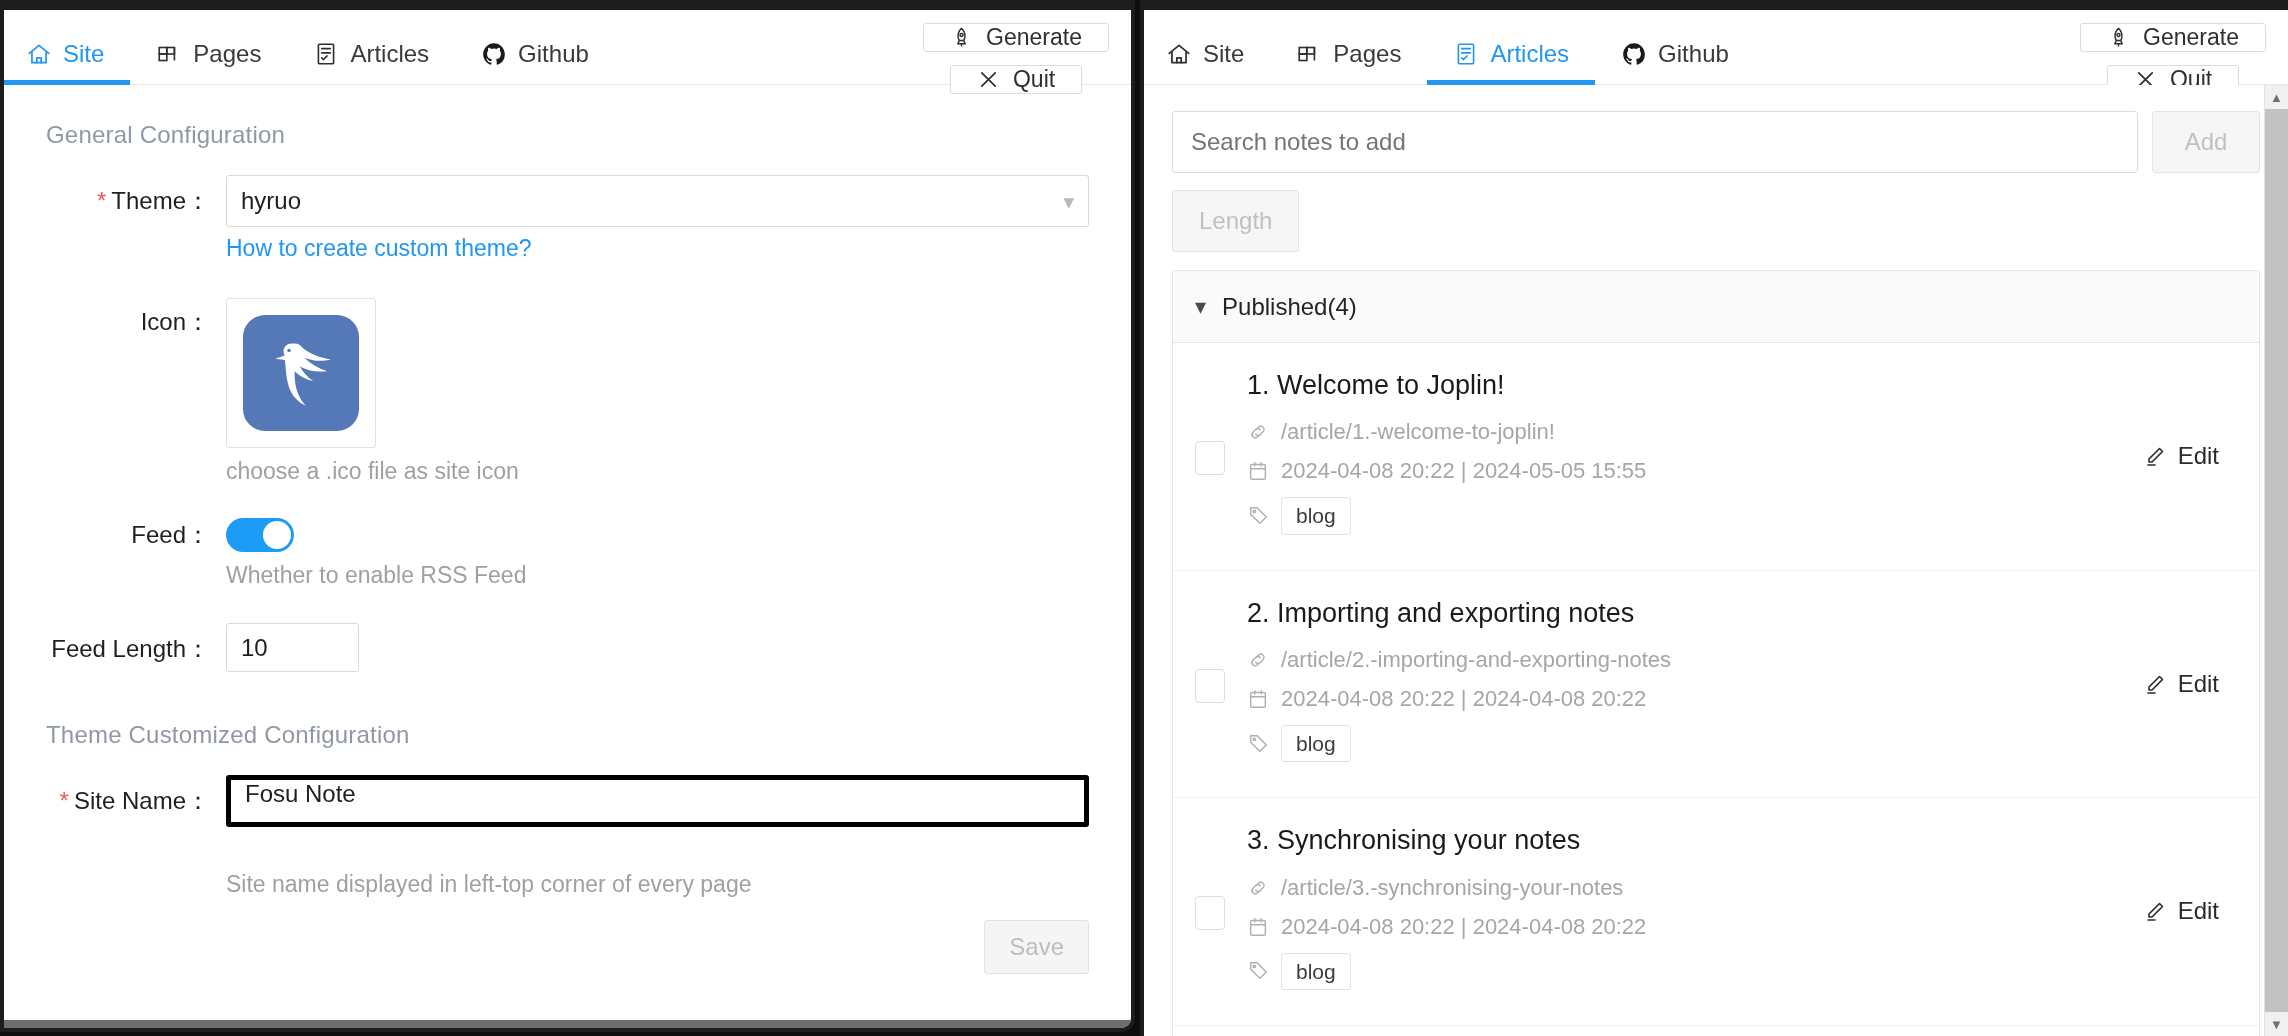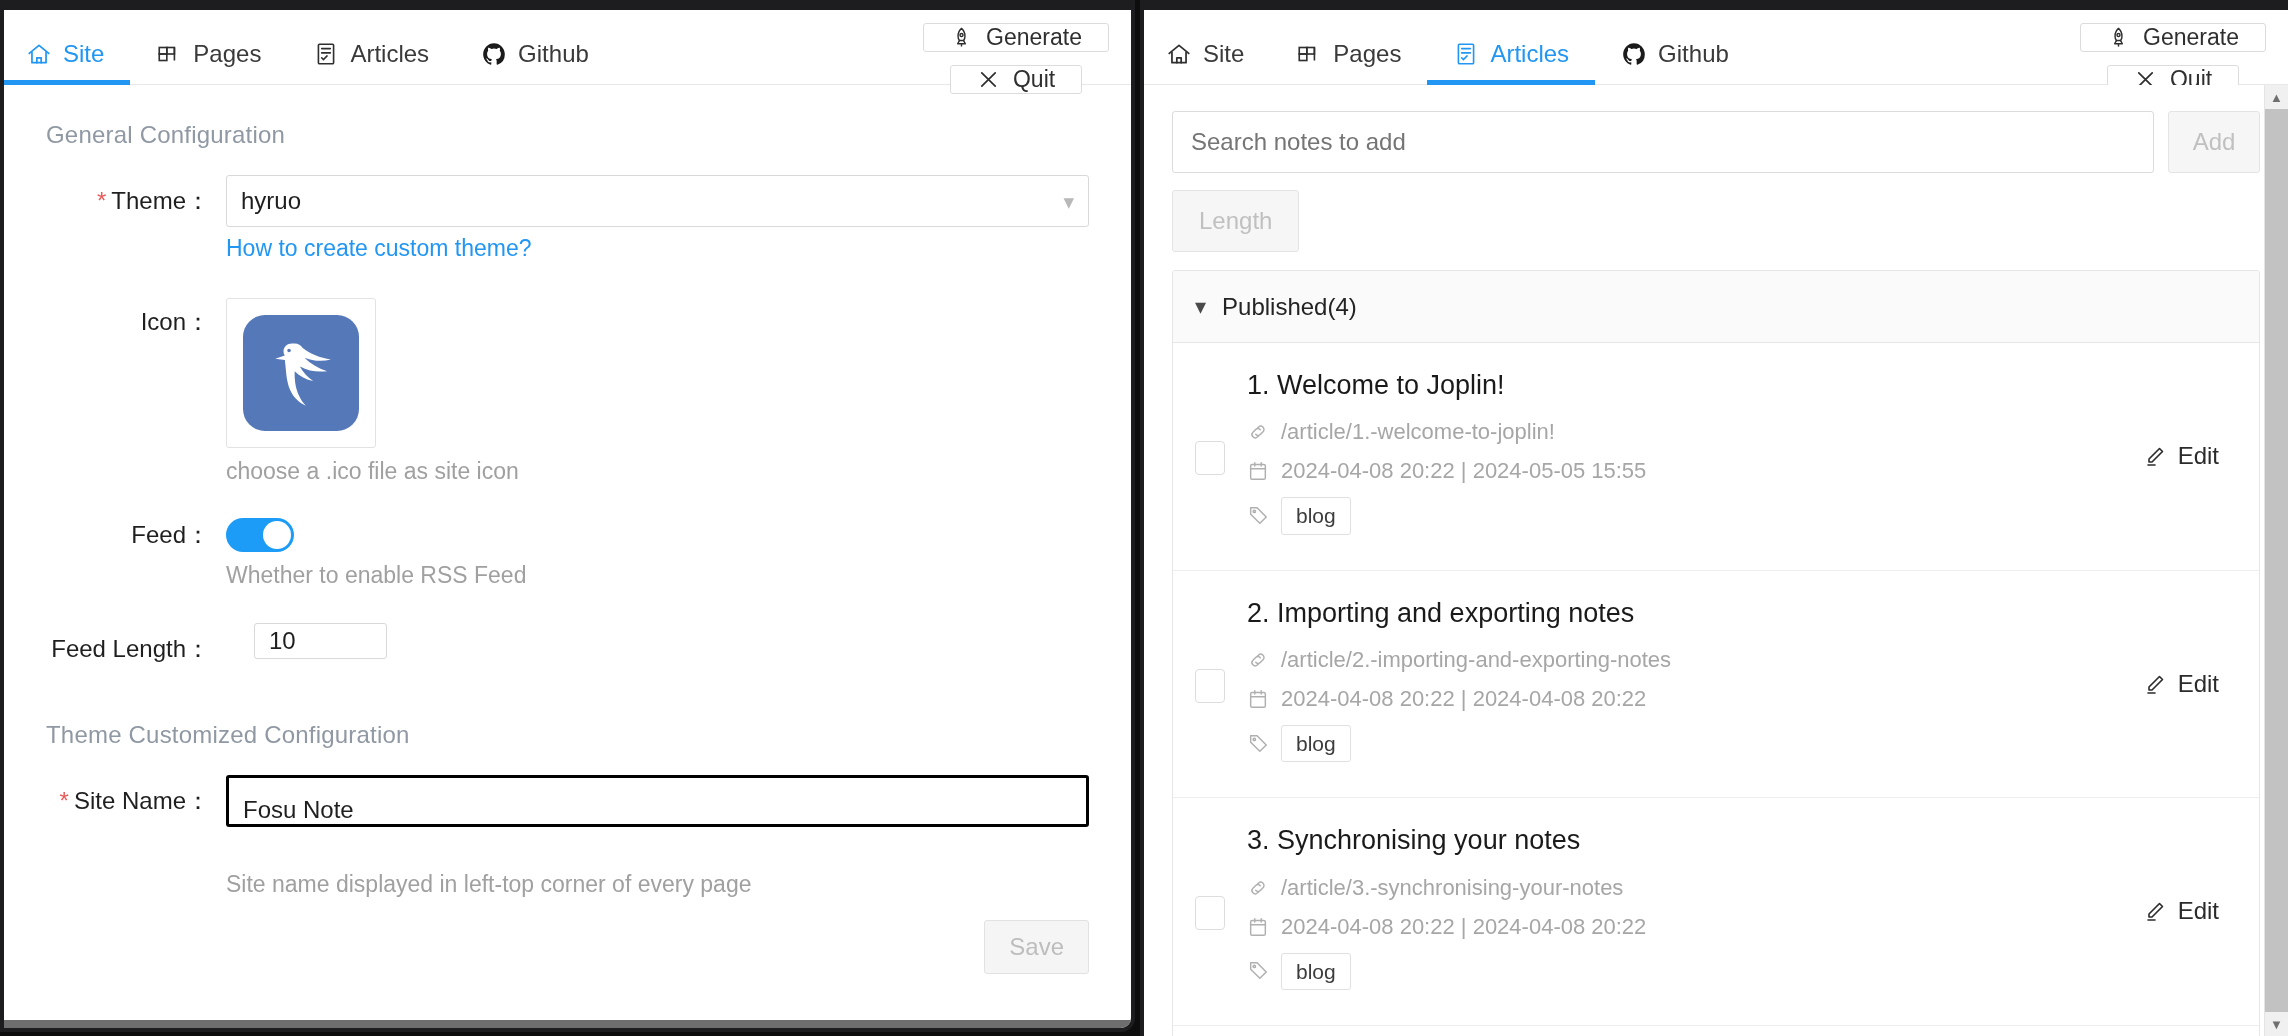--- a/index.html
+++ b/index.html
@@ -183,36 +183,35 @@
     position: relative;
     cursor: pointer;
     margin-top: 9px;
   }
   .toggle .knob {
     position: absolute; top: 3px; right: 3px;
     width: 28px; height: 28px; border-radius: 50%;
     background: #fff;
   }
   .num-input {
-    width: 133px; height: 36px;
+    width: 133px; height: 49px;
     border: 1px solid #d9d9d9; border-radius: 3px;
     background: #fff;
     display: flex; align-items: center;
     padding: 0 14px;
     font-size: 24px;
     color: #1f1f1f;
     cursor: text;
-    margin-left: 28px;
   }
   .text-input {
     height: 52px;
     max-width: 866px;
-    border: 3px solid #000000; border-radius: 3px;
-    background: #fff;
-    display: flex; align-items: flex-end;
+    border: 5px solid #000000; border-radius: 3px;
+    background: #fff;
+    display: flex; align-items: flex-start;
     padding: 0 14px;
     font-size: 24px;
     color: #1f1f1f;
     cursor: text;
   }
   .spacer-24 { height: 24px; }
   .spacer-34 { height: 34px; }
   .spacer-46 { height: 46px; }
 
   .save-row { display: flex; justify-content: flex-end; max-width: 1046px; margin-top: 22px; }
@@ -243,21 +242,21 @@
     border: 1px solid #dcdcdc;
     border-radius: 3px;
     display: flex; align-items: center;
     padding: 0 18px;
     font-size: 24px;
     color: #b6b6b6;
     background: #fff;
     cursor: text;
   }
   .btn-add {
-    width: 92px;
+    width: 108px;
     height: 62px;
     background: #f6f6f6;
     border: 1px solid #e4e4e4;
     border-radius: 3px;
     color: #c0c0c0;
     font-size: 24px;
     display: inline-flex; align-items: center; justify-content: center;
     cursor: default;
   }
   .btn-remove {

